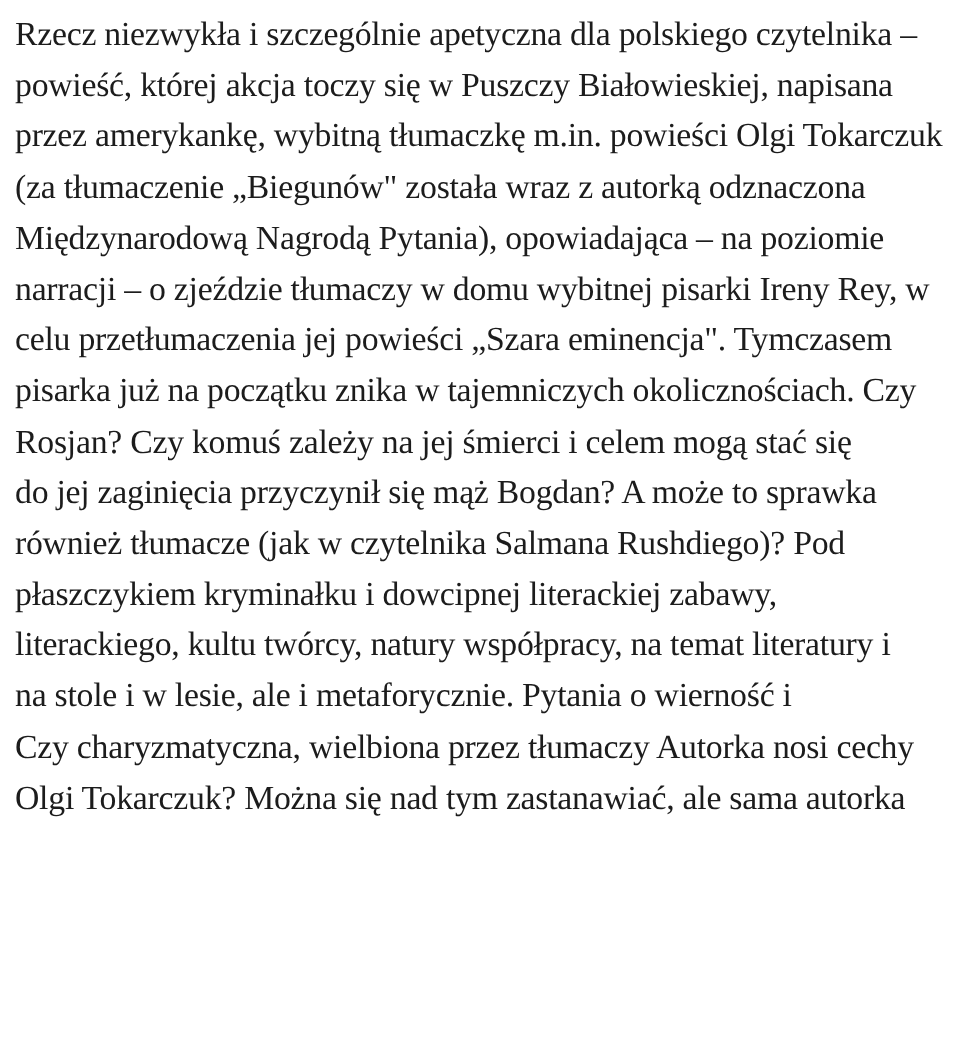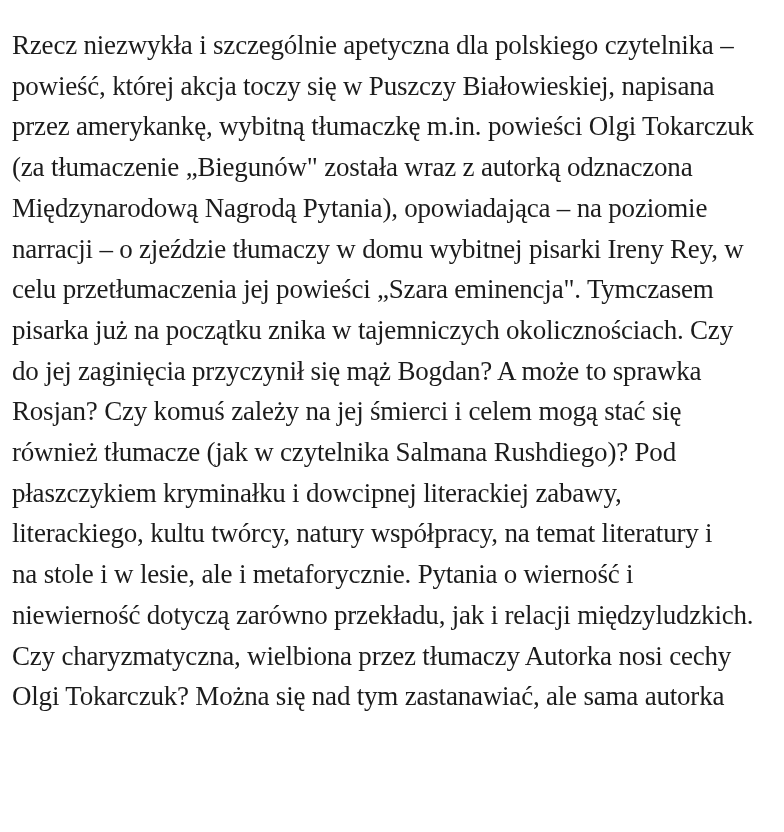--- a/index.html
+++ b/index.html
@@ -18,43 +18,41 @@
     height: 832px;
     padding: 7px 6px 0 12px;
     background: #ffffff;
   }
   .paragraph {
     font-family: "Liberation Serif", "DejaVu Serif", serif;
     font-size: 27px;
     color: #1c1c1c;
     font-weight: 400;
     letter-spacing: -0.2px;
-    margin-top: 18px;
   }
   .line {
     line-height: 40.7px;
     white-space: nowrap;
   }
 </style>
 </head>
 <body>
 
 <div class="page">
   <div class="paragraph" style="color: rgb(28, 28, 28);">
       <div class="line">Rzecz niezwykła i szczególnie apetyczna dla polskiego czytelnika –</div>
       <div class="line">powieść, której akcja toczy się w Puszczy Białowieskiej, napisana</div>
       <div class="line">przez amerykankę, wybitną tłumaczkę m.in. powieści Olgi Tokarczuk</div>
       <div class="line">(za tłumaczenie „Biegunów" została wraz z autorką odznaczona</div>
       <div class="line">Międzynarodową Nagrodą Pytania), opowiadająca – na poziomie</div>
       <div class="line">narracji – o zjeździe tłumaczy w domu wybitnej pisarki Ireny Rey, w</div>
       <div class="line">celu przetłumaczenia jej powieści „Szara eminencja". Tymczasem</div>
       <div class="line">pisarka już na początku znika w tajemniczych okolicznościach. Czy</div>
+      <div class="line">Rosjan? Czy komuś zależy na jej śmierci i celem mogą stać się</div>
       <div class="line">do jej zaginięcia przyczynił się mąż Bogdan? A może to sprawka</div>
-      <div class="line">Rosjan? Czy komuś zależy na jej śmierci i celem mogą stać się</div>
       <div class="line">również tłumacze (jak w czytelnika Salmana Rushdiego)? Pod</div>
       <div class="line">płaszczykiem kryminałku i dowcipnej literackiej zabawy,</div>
       <div class="line">literackiego, kultu twórcy, natury współpracy, na temat literatury i</div>
       <div class="line">na stole i w lesie, ale i metaforycznie. Pytania o wierność i</div>
-      <div class="line">niewierność dotyczą zarówno przekładu, jak i relacji międzyludzkich.</div>
       <div class="line">Czy charyzmatyczna, wielbiona przez tłumaczy Autorka nosi cechy</div>
       <div class="line">Olgi Tokarczuk? Można się nad tym zastanawiać, ale sama autorka</div>
     </div>
 </div>
 
 </body></html>

